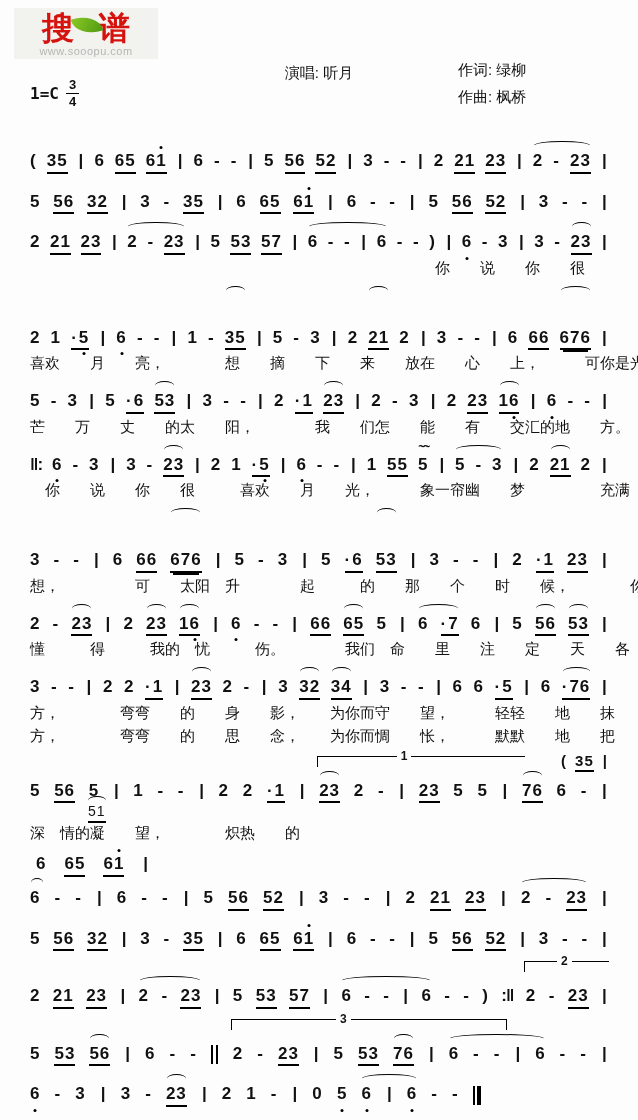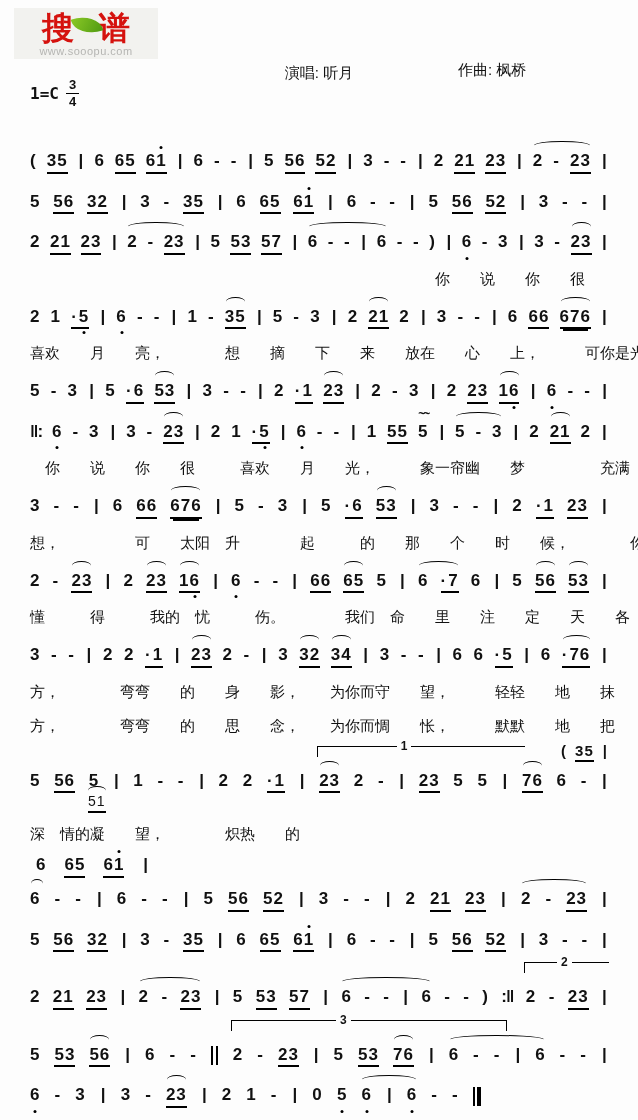--- a/index.html
+++ b/index.html
@@ -28,21 +28,21 @@
   .score{margin-top:6px;}
   .block{margin:5px 30px 0;}
   .score-line{position:relative;display:flex;justify-content:space-between;align-items:baseline;
               padding-top:13px;font-size:17px;font-weight:700;}
   .score-line.tight{padding-top:6px;}
   .score-line.has-volta{padding-top:30px;}
   .score-line.nojust{justify-content:flex-start;gap:18px;}
   .tok{display:inline-flex;align-items:baseline;position:relative;line-height:1.15;white-space:nowrap;}
   .core{display:inline-block;letter-spacing:1px;}
   .core.u1{border-bottom:2px solid #000;padding-bottom:1px;}
-  .core.u2{border-bottom:2px solid #000;padding-bottom:1px;position:relative;}
+  .core.u2{border-bottom:2px solid #000;padding-bottom:1px;position:relative;margin-top:32px;}
   .core.u2::after{content:"";position:absolute;left:3px;right:3px;bottom:-4px;border-bottom:2px solid #000;}
   .dg{display:inline-block;position:relative;}
   .dg.hi::after{content:"";position:absolute;left:50%;top:-5px;width:3px;height:3px;border-radius:50%;
                 background:#000;transform:translateX(-50%);}
   .dg.lo::after{content:"";position:absolute;left:50%;bottom:-8px;width:3px;height:3px;border-radius:50%;
                 background:#000;transform:translateX(-50%);}
   .predot{margin-right:1px;}
   .bar{padding:0 1px;font-weight:700;}
   .rep{letter-spacing:-1px;font-weight:900;}
   .dblbar{width:8px;height:19px;align-self:center;
@@ -51,38 +51,39 @@
           background:linear-gradient(90deg,#000 0 1.8px,transparent 1.8px 4.2px,#000 4.2px 100%);}
   .mord{position:absolute;top:-14px;left:50%;transform:translateX(-50%);
         font-size:12px;letter-spacing:-2px;font-weight:700;}
   .arc{position:absolute;height:8px;border-top:1.7px solid #000;border-radius:50% 50% 0 0;top:3px;}
   .has-volta .arc{top:20px;}
   .tight .arc{top:-4px;}
   .volta{position:absolute;top:5px;height:10px;border-top:1.4px solid #000;border-left:1.4px solid #000;}
   .volta.rt{border-right:1.4px solid #000;}
   .vlabel{position:absolute;top:-8px;left:38%;background:#fdfdfd;padding:0 4px;font-size:12px;font-weight:700;line-height:1.2;}
   .above-line{position:absolute;top:1px;right:0;display:flex;gap:8px;font-size:15px;font-weight:700;}
-  .lyrics{margin-top:14px;font-size:15px;line-height:20px;white-space:pre;}
+  .lyrics{margin-top:3px;font-size:15px;line-height:20px;white-space:pre;}
   .alt-line{position:relative;width:fit-content;font-size:14px;font-weight:400;height:17px;line-height:15px;}
   .alt-line .arc{top:-7px;}
 </style>
 </head>
 <body>
 
 <div class="header">
   <div class="logo">
     <div class="logo-row">
       <span class="logo-char">搜</span>
       <span class="leaf"></span>
       <span class="logo-char">谱</span>
     </div>
     <div class="logo-url">www.sooopu.com</div>
   </div>
   <div class="singer">演唱: 听月</div>
   <div class="credits">
+    <div>作词: 绿柳</div>
     <div>作曲: 枫桥</div>
   </div>
   <div class="keysig">
     <span class="tonic">1=C</span>
     <span class="frac">
       <span class="num">3</span>
       <span class="den">4</span>
     </span>
   </div>
 </div>
@@ -452,20 +453,21 @@
           <span class="core"><span class="dg">-</span></span>
         </span>
         <span class="tok">
           <span class="core"><span class="dg">-</span></span>
         </span>
         <span class="tok bar">|</span>
         <div class="arc" style="left: 125px; width: 19px;"></div>
         <div class="arc" style="left: 294px; width: 19px;"></div>
         <div class="arc" style="left: 470px; width: 19px;"></div>
       </div>
+      <div class="lyrics">芒　　万　　丈　　的太　　阳，　　　　我　　们怎　　能　　有　　交汇的地　　方。</div>
     </div>
     <div class="block">
       <div class="score-line">
         <span class="tok rep">‖:</span>
         <span class="tok">
           <span class="core"><span class="dg lo">6</span></span>
         </span>
         <span class="tok">
           <span class="core"><span class="dg">-</span></span>
         </span>

